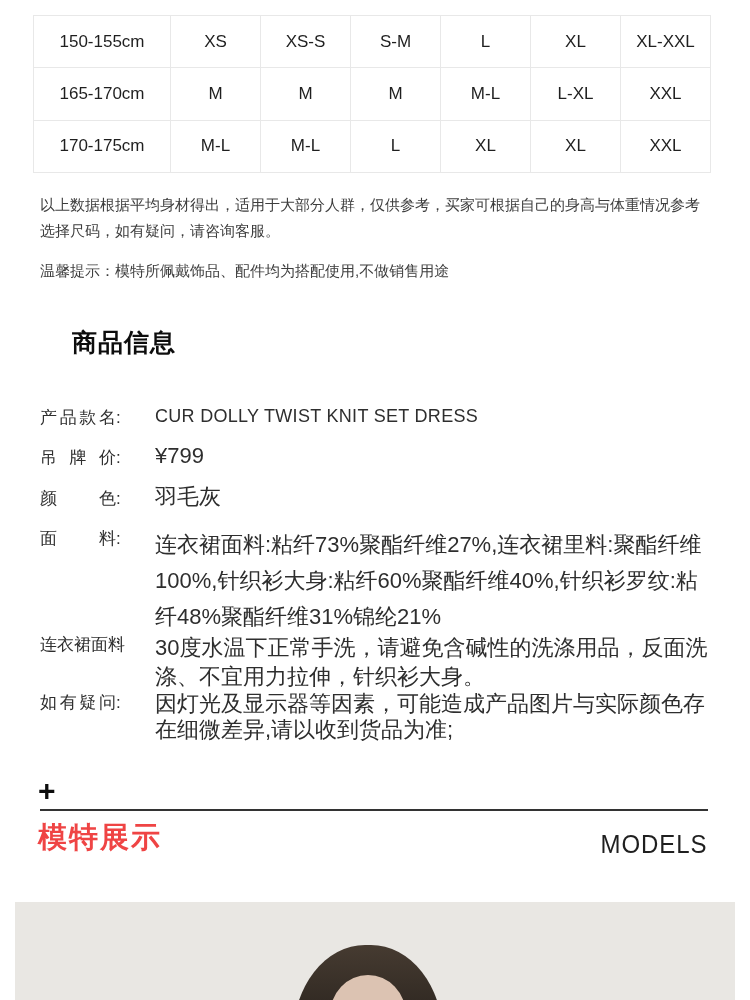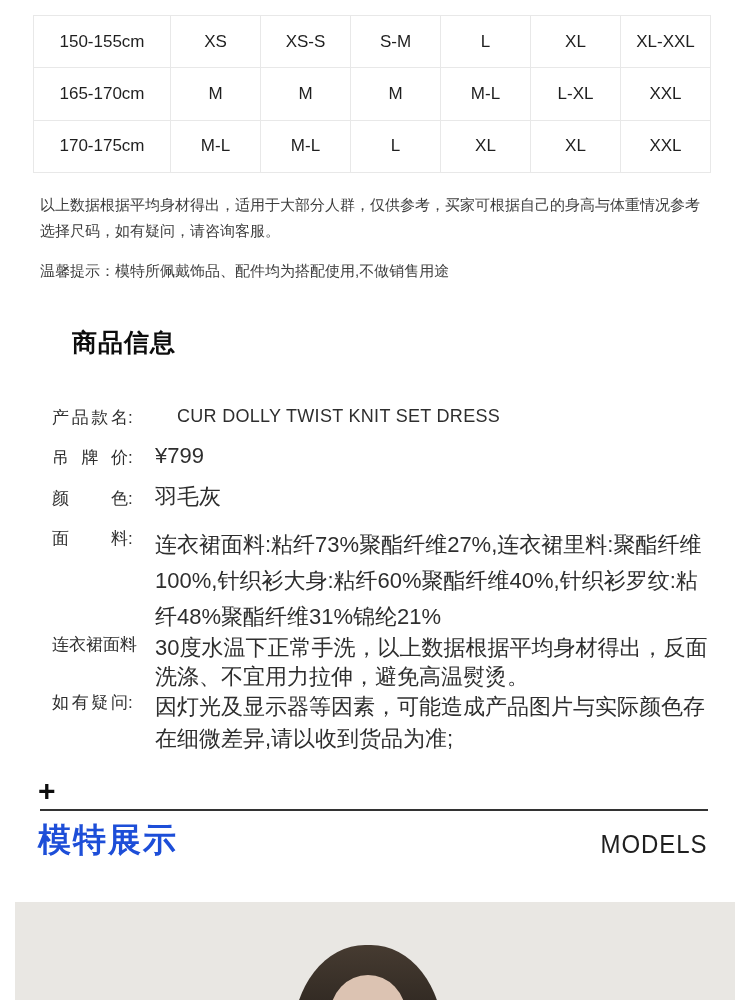--- a/index.html
+++ b/index.html
@@ -28,46 +28,46 @@
     position:absolute;left:40px;top:262px;width:672px;
     font-size:15px;color:#3d3d3d;
   }
   
   .section-title{
     position:absolute;left:40px;top:326px;
     font-size:25px;font-weight:700;color:#0d0d0d;letter-spacing:1px;margin-left:32px;
   }
   .info-row{position:absolute;left:40px;width:670px;}
   .info-row .lbl-wrap{
-    position:absolute;left:12px;top:0;font-size:17px;color:#2e2e2e;white-space:nowrap;
+    position:absolute;left:0;top:0;font-size:17px;color:#2e2e2e;white-space:nowrap;
   }
   .info-row .lbl{
     display:inline-block;width:76px;
     text-align:justify;text-align-last:justify;
   }
   .info-row .val{
     position:absolute;left:115px;top:0;width:555px;
     font-size:22px;color:#2e2e2e;line-height:20px;
   }
   .r1{top:406px;} .r2{top:446px;} .r3{top:487px;}
   .r4{top:527px;} .r4 .val{line-height:36px;}
   .r5{top:633px;} .r5 .val{line-height:29px;}
-  .r6{top:691px;} .r6 .val{line-height:32px;}
-  .r1 .val{font-size:18px;letter-spacing:0.3px;margin-left:22px;}
+  .r6{top:691px;} .r6 .val{line-height:26px;}
+  .r1 .val{font-size:18px;letter-spacing:0.3px;}
   
   .plus{
     position:absolute;left:38px;top:776px;
     font-size:30px;font-weight:900;color:#0d0d0d;line-height:30px;
   }
   .divider{
     position:absolute;left:40px;top:809px;width:668px;height:2px;background:#333333;
   }
   .models-cn{
     position:absolute;left:38px;top:818px;
-    font-size:33px;font-weight:900;color:#1d4ed8;letter-spacing:2px;
+    font-size:29px;font-weight:900;color:#ef4444;letter-spacing:2px;
   }
   .models-en{
     position:absolute;right:42px;top:830px;
     font-size:25px;font-weight:400;color:#1f1f1f;letter-spacing:1px;
     transform:scaleX(0.96);transform-origin:right;
   }
   
   .photo{
     position:absolute;left:15px;top:902px;width:720px;height:98px;
     background:#e9e7e3;overflow:hidden;
@@ -142,21 +142,21 @@
 <div class="info-row r3">
   <span class="lbl-wrap"><span class="lbl">颜色</span><span>:</span></span>
   <span class="val">羽毛灰</span>
 </div>
 <div class="info-row r4">
   <span class="lbl-wrap"><span class="lbl">面料</span><span>:</span></span>
   <span class="val">连衣裙面料:粘纤73%聚酯纤维27%,连衣裙里料:聚酯纤维100%,针织衫大身:粘纤60%聚酯纤维40%,针织衫罗纹:粘纤48%聚酯纤维31%锦纶21%</span>
 </div>
 <div class="info-row r5">
   <span class="lbl-wrap"><span class="lbl">连衣裙面料</span><span>:</span></span>
-  <span class="val">30度水温下正常手洗，以上数据根据平均身材得出，反面洗涤、不宜用力拉伸，避免高温熨烫。</span>
+  <span class="val">30度水温下正常手洗，请避免含碱性的洗涤用品，反面洗涤、不宜用力拉伸，针织衫大身。</span>
 </div>
 <div class="info-row r6">
   <span class="lbl-wrap"><span class="lbl">如有疑问</span><span>:</span></span>
   <span class="val">因灯光及显示器等因素，可能造成产品图片与实际颜色存在细微差异,请以收到货品为准;</span>
 </div>
 
 <div class="plus">+</div>
 <div class="divider"></div>
 <div class="models-cn">模特展示</div>
 <div class="models-en">MODELS</div>

